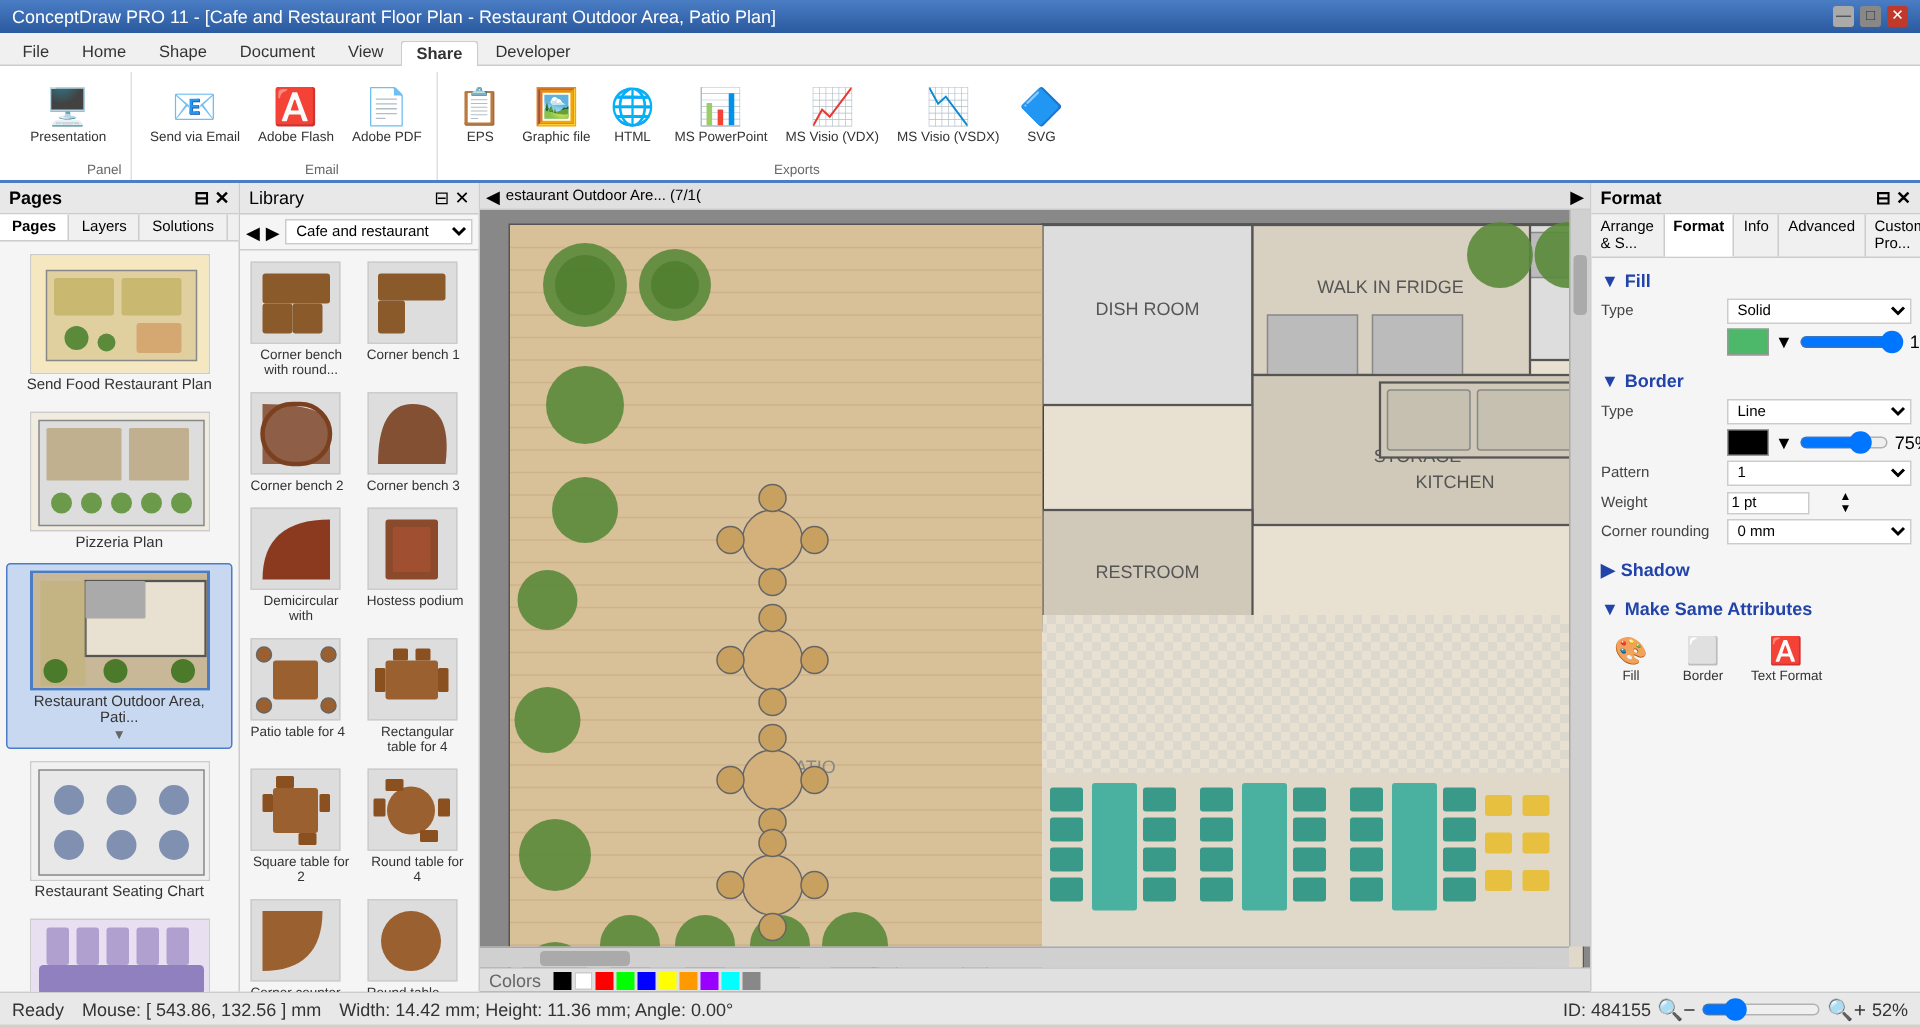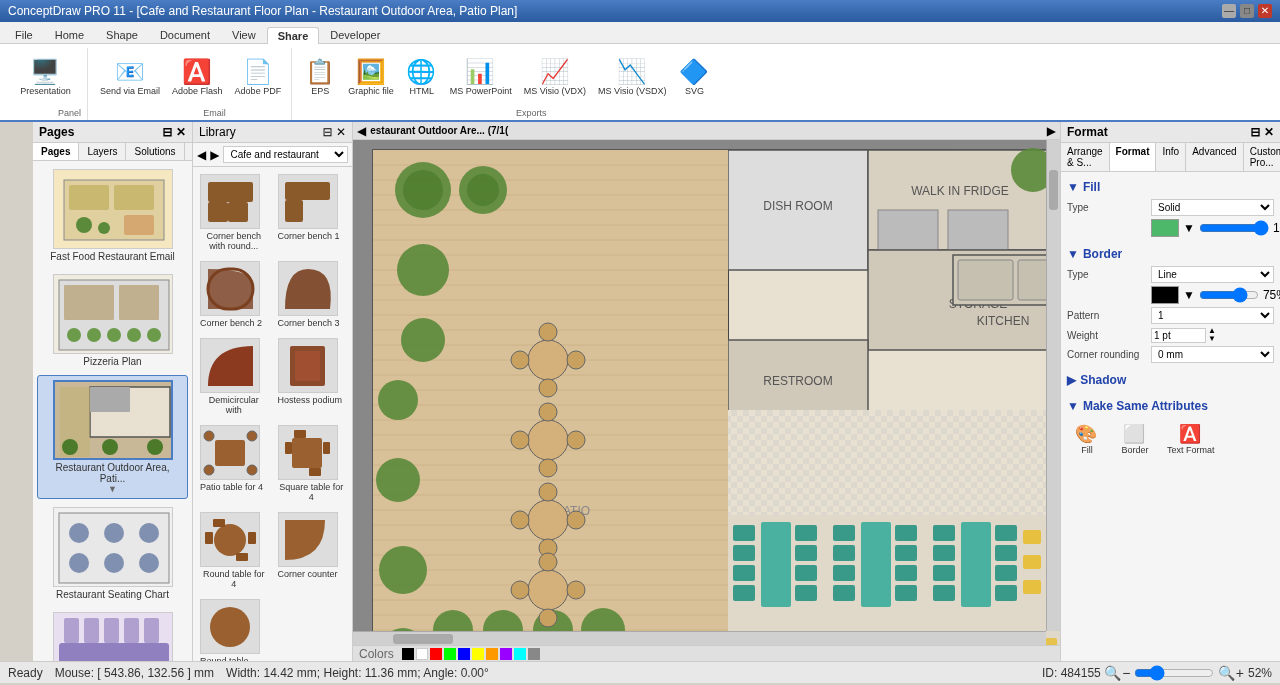--- a/index.html
+++ b/index.html
@@ -425,21 +425,21 @@
       </div>
       <div class="ribbon-btn">
         <div class="icon">🔷</div>
         <div class="label">SVG</div>
       </div>
     </div>
     <div class="ribbon-group-label">Exports</div>
   </div>
 </div>
 
-<div id="main-layout" style="display:flex; height: calc(685px - 22px - 22px - 80px - 22px); margin-left: 33px;">
+<div id="main-layout" style="display:flex; height: calc(685px - 22px - 22px - 80px - 22px);">
 
   <div id="pages-panel">
     <div id="pages-header">
       <span>Pages</span>
       <span>⊟ ✕</span>
     </div>
     <div id="pages-tabs">
       <div class="pages-tab active">Pages</div>
       <div class="pages-tab">Layers</div>
       <div class="pages-tab">Solutions</div>
@@ -451,21 +451,21 @@
           <svg width="120" height="80">
             <rect width="120" height="80" fill="#f5e8c0"></rect>
             <rect x="10" y="10" width="100" height="60" fill="#e0d0a0" stroke="#888" stroke-width="1"></rect>
             <rect x="15" y="15" width="40" height="25" fill="#c8b870" rx="2"></rect>
             <rect x="60" y="15" width="40" height="25" fill="#c8b870" rx="2"></rect>
             <circle cx="30" cy="55" r="8" fill="#5a8a3a"></circle>
             <circle cx="50" cy="58" r="6" fill="#5a8a3a"></circle>
             <rect x="70" y="45" width="30" height="20" fill="#d4a870" rx="2"></rect>
           </svg>
         </div>
-        <div class="page-label">Fast Food Restaurant Email</div>
+        <div class="page-label">Send Food Restaurant Plan</div>
       </div>
 
       <div class="page-item">
         <div class="page-thumbnail">
           <svg width="120" height="80">
             <rect width="120" height="80" fill="#f0ece0"></rect>
             <rect x="5" y="5" width="110" height="70" fill="#ddd" stroke="#888" stroke-width="1"></rect>
             <rect x="10" y="10" width="50" height="35" fill="#c0b090" rx="1"></rect>
             <rect x="65" y="10" width="40" height="35" fill="#c0b090" rx="1"></rect>
             <circle cx="20" cy="60" r="7" fill="#6a9a4a"></circle>
@@ -607,32 +607,44 @@
             <rect x="12" y="12" width="30" height="26" rx="2" fill="#9a6030"></rect>
             <circle cx="6" cy="8" r="5" fill="#9a6030" stroke="#666" stroke-width="1"></circle>
             <circle cx="49" cy="8" r="5" fill="#9a6030" stroke="#666" stroke-width="1"></circle>
             <circle cx="6" cy="42" r="5" fill="#9a6030" stroke="#666" stroke-width="1"></circle>
             <circle cx="49" cy="42" r="5" fill="#9a6030" stroke="#666" stroke-width="1"></circle>
           </svg>
         </div>
         <div class="lib-label">Patio table for 4</div>
       </div>
 
+      <div class="lib-item">
+        <div class="lib-icon">
+          <svg width="55" height="50">
+            <rect x="10" y="12" width="35" height="26" rx="2" fill="#9a6030"></rect>
+            <rect x="3" y="17" width="7" height="16" rx="1" fill="#8a5020"></rect>
+            <rect x="45" y="17" width="7" height="16" rx="1" fill="#8a5020"></rect>
+            <rect x="15" y="4" width="10" height="8" rx="1" fill="#8a5020"></rect>
+            <rect x="30" y="4" width="10" height="8" rx="1" fill="#8a5020"></rect>
+          </svg>
+        </div>
+        <div class="lib-label">Rectangular table for 4</div>
+      </div>
 
       <div class="lib-item">
         <div class="lib-icon">
           <svg width="55" height="50">
             <rect x="12" y="10" width="30" height="30" rx="2" fill="#9a6030"></rect>
             <rect x="5" y="14" width="7" height="12" rx="1" fill="#8a5020"></rect>
             <rect x="43" y="14" width="7" height="12" rx="1" fill="#8a5020"></rect>
             <rect x="14" y="2" width="12" height="8" rx="1" fill="#8a5020"></rect>
             <rect x="29" y="40" width="12" height="8" rx="1" fill="#8a5020"></rect>
           </svg>
         </div>
-        <div class="lib-label">Square table for 4</div>
+        <div class="lib-label">Square table for 2</div>
       </div>
 
       <div class="lib-item">
         <div class="lib-icon">
           <svg width="55" height="50">
             <circle cx="27" cy="25" r="16" fill="#9a6030"></circle>
             <rect x="10" y="4" width="12" height="8" rx="1" fill="#8a5020"></rect>
             <rect x="33" y="38" width="12" height="8" rx="1" fill="#8a5020"></rect>
             <rect x="2" y="17" width="8" height="12" rx="1" fill="#8a5020"></rect>
             <rect x="45" y="17" width="8" height="12" rx="1" fill="#8a5020"></rect>
@@ -659,21 +671,21 @@
         <div class="lib-label">Round table</div>
       </div>
 
     </div>
   </div>
 
   <div id="canvas-area">
 
     <div style="height:18px; background:#e0e0e0; border-bottom:1px solid #ccc; display:flex; align-items:center; padding:0 4px; gap:4px; font-size:10px;">
       <span>◀</span>
-      <span style="flex:1; overflow:hidden; text-overflow:ellipsis; white-space:nowrap; font-size:10px;font-weight:bold;">estaurant Outdoor Are... (7/1(</span>
+      <span style="flex:1; overflow:hidden; text-overflow:ellipsis; white-space:nowrap; font-size:10px;">estaurant Outdoor Are... (7/1(</span>
       <span>▶</span>
     </div>
     <div id="canvas-scroll" style="position:relative; flex:1; overflow:hidden;">
 
       <svg width="100%" height="100%" style="background:#999; display:block;">
 
         <rect width="100%" height="100%" fill="#888"></rect>
 
         <rect x="20" y="10" width="715" height="540" fill="white" stroke="#555" stroke-width="2"></rect>
 
@@ -1002,21 +1014,21 @@
         <div class="format-row">
           <div class="format-label">Pattern</div>
           <div class="format-control">
             <select class="format-select">
               <option>1</option>
             </select>
           </div>
         </div>
         <div class="format-row">
           <div class="format-label">Weight</div>
-          <div class="format-control" style="display:flex; align-items:center; gap:2px;">
+          <div class="format-control" style="display:flex; align-items:center; gap:20px;">
             <input type="text" class="format-input" value="1 pt" style="width: 55px;">
             <div style="display:flex; flex-direction:column;">
               <span style="cursor:pointer; font-size:8px; line-height:1;">▲</span>
               <span style="cursor:pointer; font-size:8px; line-height:1;">▼</span>
             </div>
           </div>
         </div>
         <div class="format-row">
           <div class="format-label">Corner rounding</div>
           <div class="format-control">

